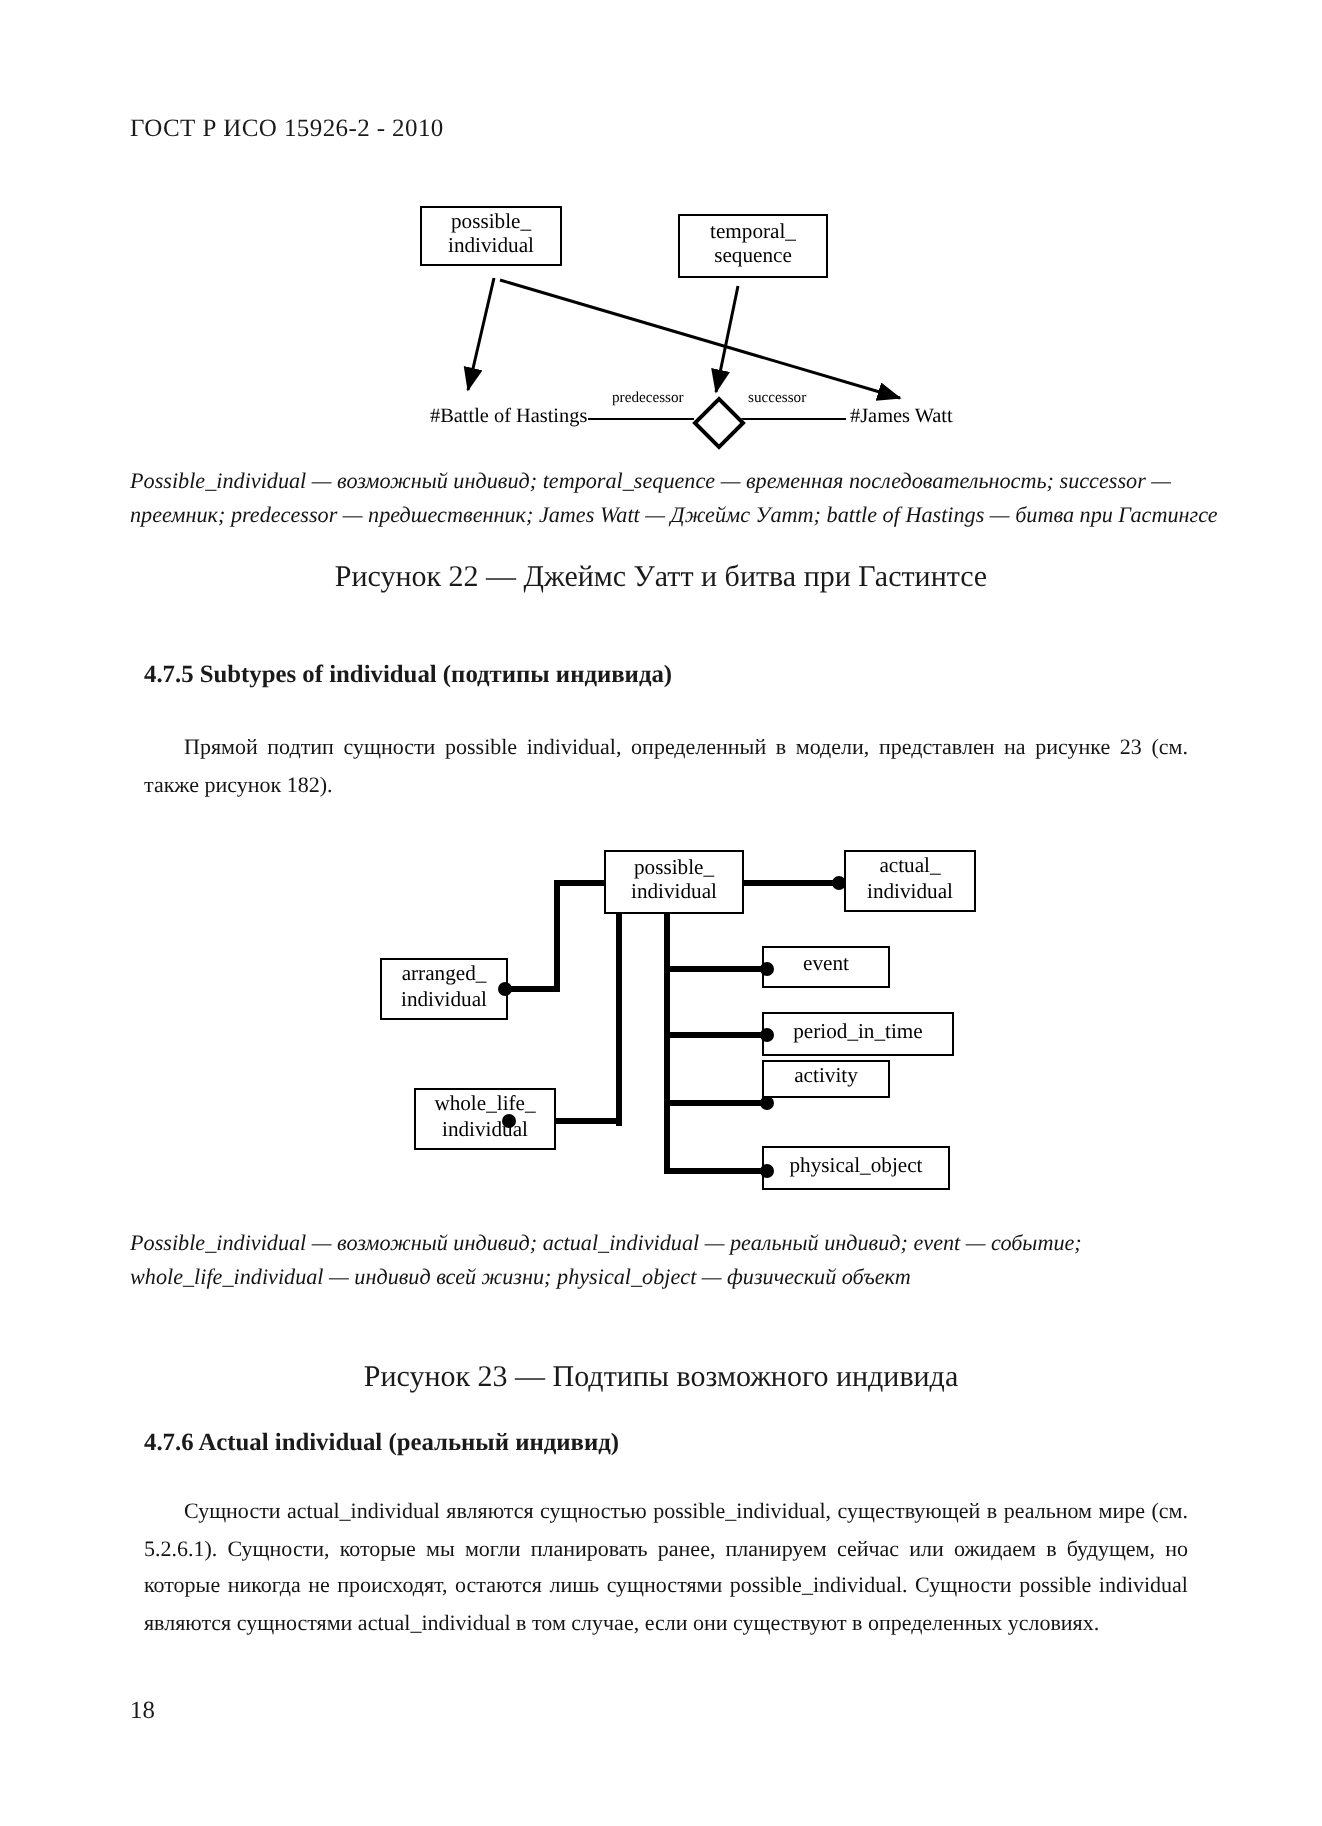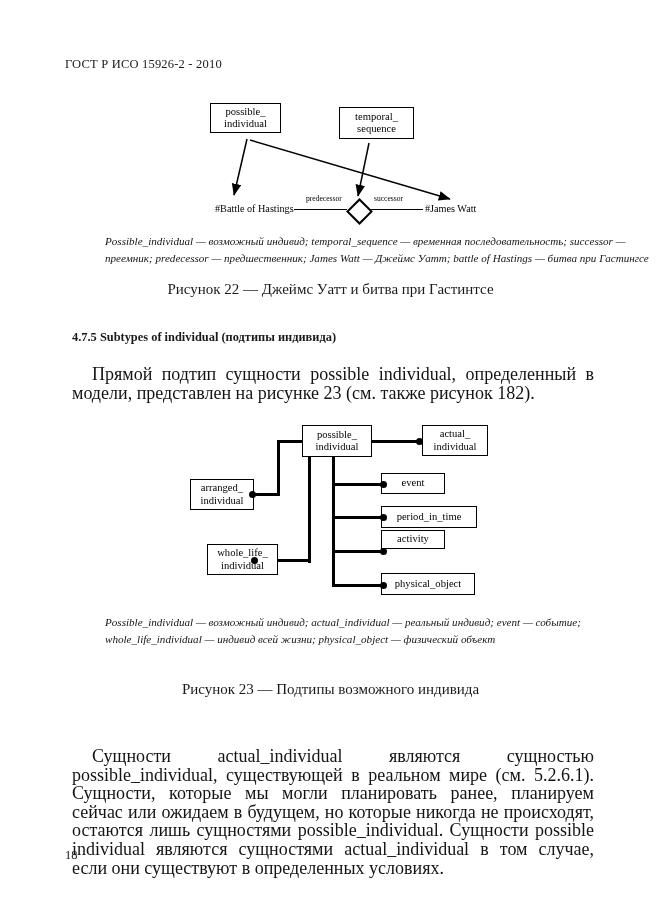--- a/index.html
+++ b/index.html
@@ -28,21 +28,21 @@
     left: 65px;
     top: 57px;
     font-size: 12.5px;
     letter-spacing: 0.2px;
     white-space: nowrap;
   }
 
   
   .body-par {
     position: absolute;
-    font-size: 18px;
+    font-size: 11px;
     line-height: 18.6px;
     text-align: justify;
     text-indent: 20px;
     color: #141414;
   }
   .section-head {
     position: absolute;
     font-size: 12.4px;
     font-weight: bold;
     white-space: nowrap;
@@ -55,21 +55,20 @@
     text-align: center;
   }
   .legend {
     position: absolute;
     left: 65px;
     font-style: italic;
     font-size: 11.1px;
     line-height: 17.4px;
     width: 535px;
     color: #141414;
-    margin-left: 40px;
   }
   .legend div { white-space: nowrap; }
   .page-number {
     position: absolute;
     left: 65px;
     top: 848px;
     font-size: 12.4px;
     text-align: center;
   }
 
@@ -259,18 +258,19 @@
     </div>
   </div>
 
   <div class="legend" style="top:614px;">
     <div>Possible_individual — возможный индивид; actual_individual — реальный индивид; event — событие;</div>
     <div>whole_life_individual — индивид всей жизни; physical_object — физический объект</div>
   </div>
 
   <div class="fig-caption" style="top:681px;">Рисунок 23 — Подтипы возможного индивида</div>
 
+  <div class="section-head" style="left:72px; top:714px;">4.7.6 Actual individual (реальный индивид)</div>
 
   <div class="body-par" style="left:72px; top:747px; width:522px;">Сущности actual_individual являются сущностью possible_individual, существующей в реальном мире (см. 5.2.6.1). Сущности, которые мы могли планировать ранее, планируем сейчас или ожидаем в будущем, но которые никогда не происходят, остаются лишь сущностями possible_individual. Сущности possible  individual являются сущностями actual_individual в том случае, если они существуют в определенных условиях.</div>
 
   <div class="page-number">18</div>
 
 </div>
 
 </body></html>

